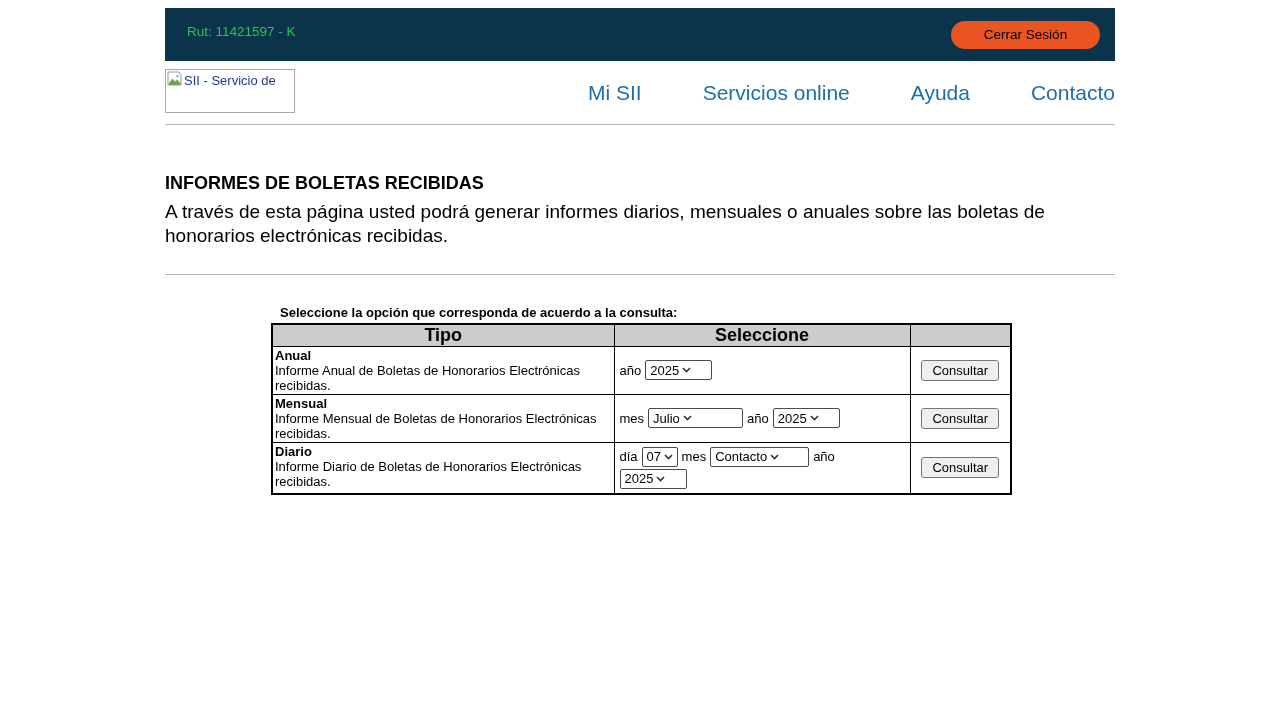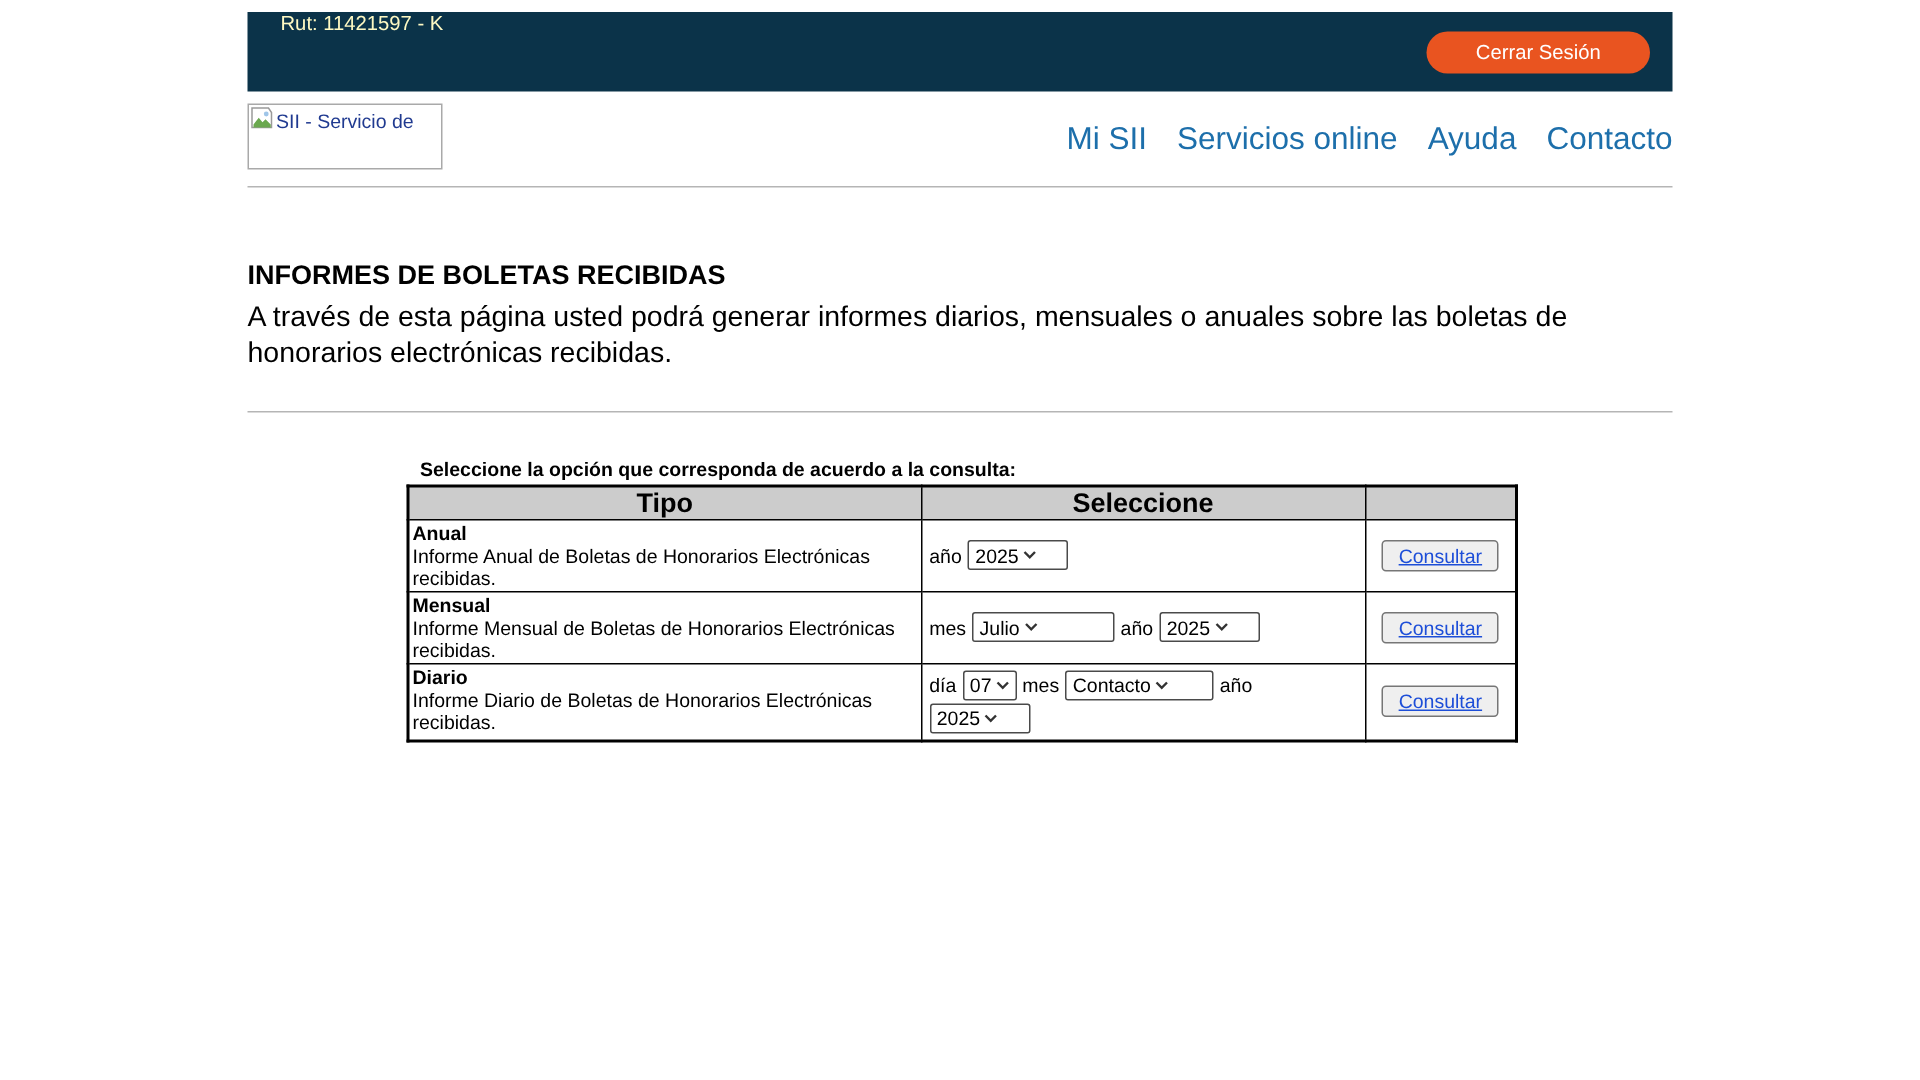--- a/index.html
+++ b/index.html
@@ -12,26 +12,26 @@
   }
   .page { width: 950px; margin: 8px auto 0 auto; }
 
   
   .topbar {
     height: 53px; background: #0b3349;
     display: flex; justify-content: space-between;
     padding: 0 15px 0 22px;
   }
   .rut {
-    color: #fef9c3; font-size: 13.5px;
-    margin-top: 0;
+    color: #22c55e; font-size: 13.5px;
+    margin-top: 16px;
   }
   .logout {
     align-self: center;
-    background: #e95420; color: #ffffff;
+    background: #e95420; color: #000000;
     border: none; border-radius: 14px;
     height: 28px; width: 149px;
     font-size: 13.5px; font-family: inherit;
     cursor: pointer;
   }
 
   
   .header {
     height: 63px;
     display: flex; justify-content: space-between;
@@ -40,21 +40,21 @@
     display: block; width: 130px; height: 44px;
     margin-top: 8px;
     border: 1px solid #a9a9a9;
     overflow: hidden;
     color: #203a90; font-size: 13px; line-height: 22px;
     text-decoration: none; cursor: pointer;
   }
   .broken-icon { display: inline-block; vertical-align: -2px; margin: 0 1px 0 1px; }
   .nav {
     align-self: center;
-    display: flex; gap: 20px;
+    display: flex; gap: 61px;
   }
   .nav-link {
     color: #1d6fab; font-size: 21px;
     text-decoration: none; cursor: pointer;
   }
   .separator { border: none; border-top: 1px solid #b5b5b5; height: 0; margin: 0; }
 
   
   .page-title { font-size: 18px; font-weight: bold; margin: 48px 0 0 0; line-height: 1.2; }
   .page-desc  { font-size: 19px; margin: 5px 0 0 0; line-height: 1.3; }
@@ -87,23 +87,22 @@
     height: 20px; padding: 0 4px 0 4px;
     border: 1px solid #4a4a4a; border-radius: 2px;
     background: #fff; font-size: 13px; cursor: pointer;
     flex: none;
   }
   .chev { flex: none; margin-left: 3px; }
   td.action { text-align: center; vertical-align: middle; }
   .consult {
     width: 78px; height: 21px; padding: 0;
     background: #efefef; border: 1px solid #767676; border-radius: 3px;
-    font-size: 13px; font-family: inherit; color: #1d4ed8;
+    font-size: 13px; font-family: inherit; color: #000000;
     cursor: pointer;
-    text-decoration: underline;
   }
 </style>
 </head>
 <body>
 
 <div class="page">
 
   <div class="topbar">
     <span class="rut">Rut: 11421597 - K</span>
     <button class="logout">Cerrar Sesión</button>

